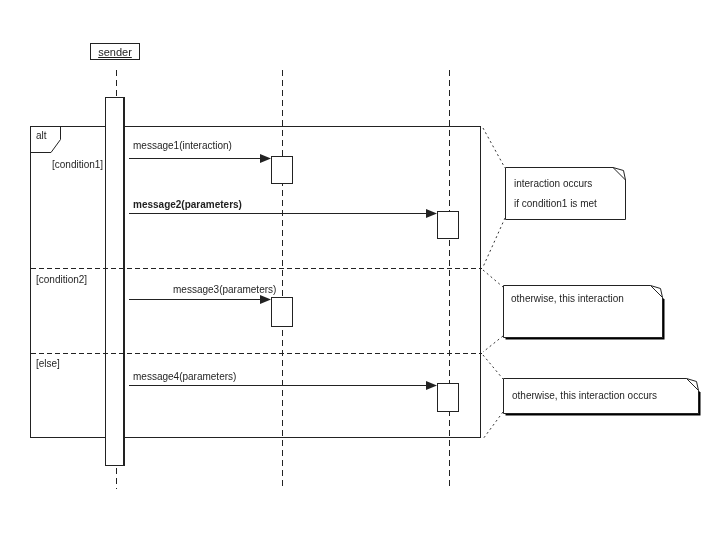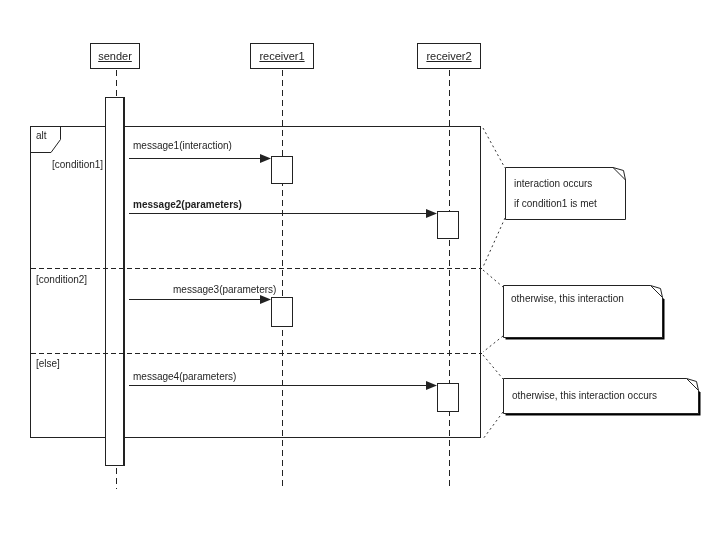--- a/index.html
+++ b/index.html
@@ -19,28 +19,22 @@
 
 <div id="stage">
 
   <svg class="layer" id="svg-under">
     <line x1="116.5" y1="70" x2="116.5" y2="97" stroke="#222" stroke-width="1" stroke-dasharray="6 4"></line>
     <line x1="116.5" y1="468" x2="116.5" y2="489" stroke="#222" stroke-width="1" stroke-dasharray="6 4"></line>
     <line x1="282.5" y1="70" x2="282.5" y2="488" stroke="#222" stroke-width="1" stroke-dasharray="6 4"></line>
     <line x1="449.5" y1="70" x2="449.5" y2="488" stroke="#222" stroke-width="1" stroke-dasharray="6 4"></line>
   </svg>
 
-  <div class="box headbox" style="left:90px;top:43px;width:50px;height:26px;">
+  <div class="box headbox" style="left:90px;top:43px;width:50px;height:17px;">
     <span>sender</span>
-  </div>
-  <div class="box headbox" style="left:250px;top:43px;width:64px;height:26px;">
-    <span>receiver1</span>
-  </div>
-  <div class="box headbox" style="left:417px;top:43px;width:64px;height:26px;">
-    <span>receiver2</span>
   </div>
 
   <div class="box" id="fragment" style="left:30px;top:126px;width:451px;height:312px;"></div>
 
   <div class="box" style="left:105px;top:97px;width:20px;height:369px;border-right-width:2px;"></div>
 
   <div class="box" style="left:271px;top:156px;width:22px;height:28px;"></div>
   <div class="box" style="left:437px;top:211px;width:22px;height:28px;"></div>
   <div class="box" style="left:271px;top:297px;width:22px;height:30px;"></div>
   <div class="box" style="left:437px;top:383px;width:22px;height:29px;"></div>

